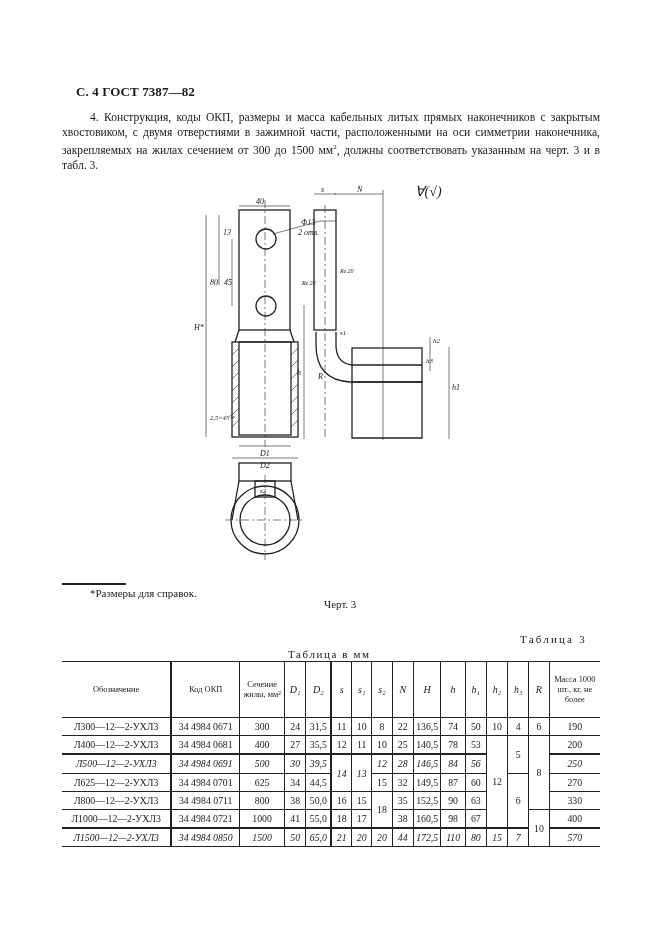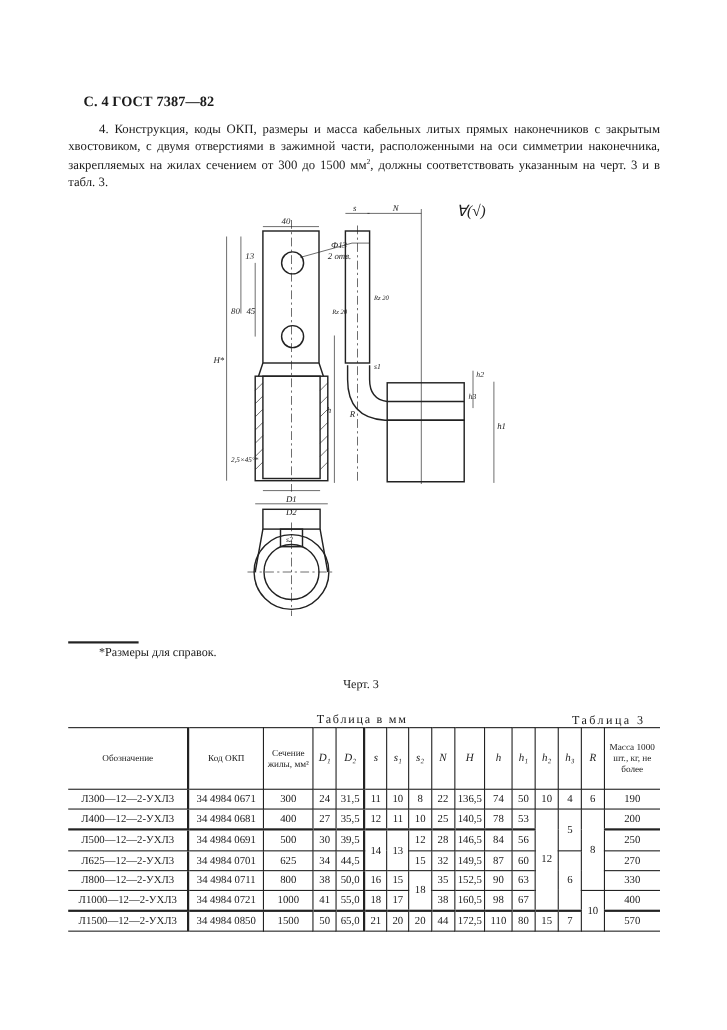--- a/index.html
+++ b/index.html
@@ -5,29 +5,29 @@
   html, body { margin: 0; padding: 0; background: #ffffff; }
   body { width: 661px; height: 936px; position: relative; overflow: hidden;
          font-family: "Liberation Serif", "DejaVu Serif", serif; color: #1a1a1a; }
   .page-header { position: absolute; left: 76px; top: 84px; font-size: 13px; font-weight: bold; letter-spacing: 0.1px; }
   .para { position: absolute; left: 62px; top: 111px; width: 538px; font-size: 11.6px; line-height: 14.6px; text-align: justify; }
   .para p { margin: 0; text-indent: 28px; }
   .para sup { font-size: 7px; }
   .drawing { position: absolute; left: 190px; top: 175px; }
   .footnote-rule { position: absolute; left: 62px; top: 583px; width: 64px; height: 2px; background: #222; }
   .footnote { position: absolute; left: 90px; top: 587px; font-size: 11px; }
-  .fig-caption { position: absolute; left: 312px; top: 598px; font-size: 11px; margin-top: 18px; }
-  .table-caption { position: absolute; left: 520px; top: 633px; font-size: 11px; letter-spacing: 2.2px; margin-top: 16px; }
+  .fig-caption { position: absolute; left: 324px; top: 598px; font-size: 11px; }
+  .table-caption { position: absolute; left: 520px; top: 633px; font-size: 11px; letter-spacing: 2.2px; }
   .units-caption { position: absolute; left: 288px; top: 648px; font-size: 11px; letter-spacing: 1.6px; }
   table.spec { position: absolute; left: 62px; top: 661px; width: 538px; border-collapse: collapse; font-size: 9.8px; }
   table.spec th, table.spec td { border: 1px solid #222; text-align: center; padding: 0; }
   table.spec th { font-weight: normal; font-size: 8.4px; height: 55px; line-height: 10px; border-top: 1.5px solid #222; border-bottom: 1.5px solid #222; }
   table.spec th.sym { font-style: italic; font-size: 10px; }
   table.spec td { height: 17.2px; }
-  table.spec tr.thick-top td { border-top: 2px solid #222; }
+  table.spec tr.thick-top td { border-top: 2px solid #222; font-style: italic; }
   table.spec .left-edge { border-left: none; }
   table.spec .right-edge { border-right: none; }
   table.spec .thick-left { border-left: 2px solid #222; }
   svg text { font-family: "Liberation Serif", serif; font-style: italic; fill: #222; }
 </style>
 </head>
 <body>
 
 <div class="page-header">С. 4 ГОСТ 7387—82</div>
 

